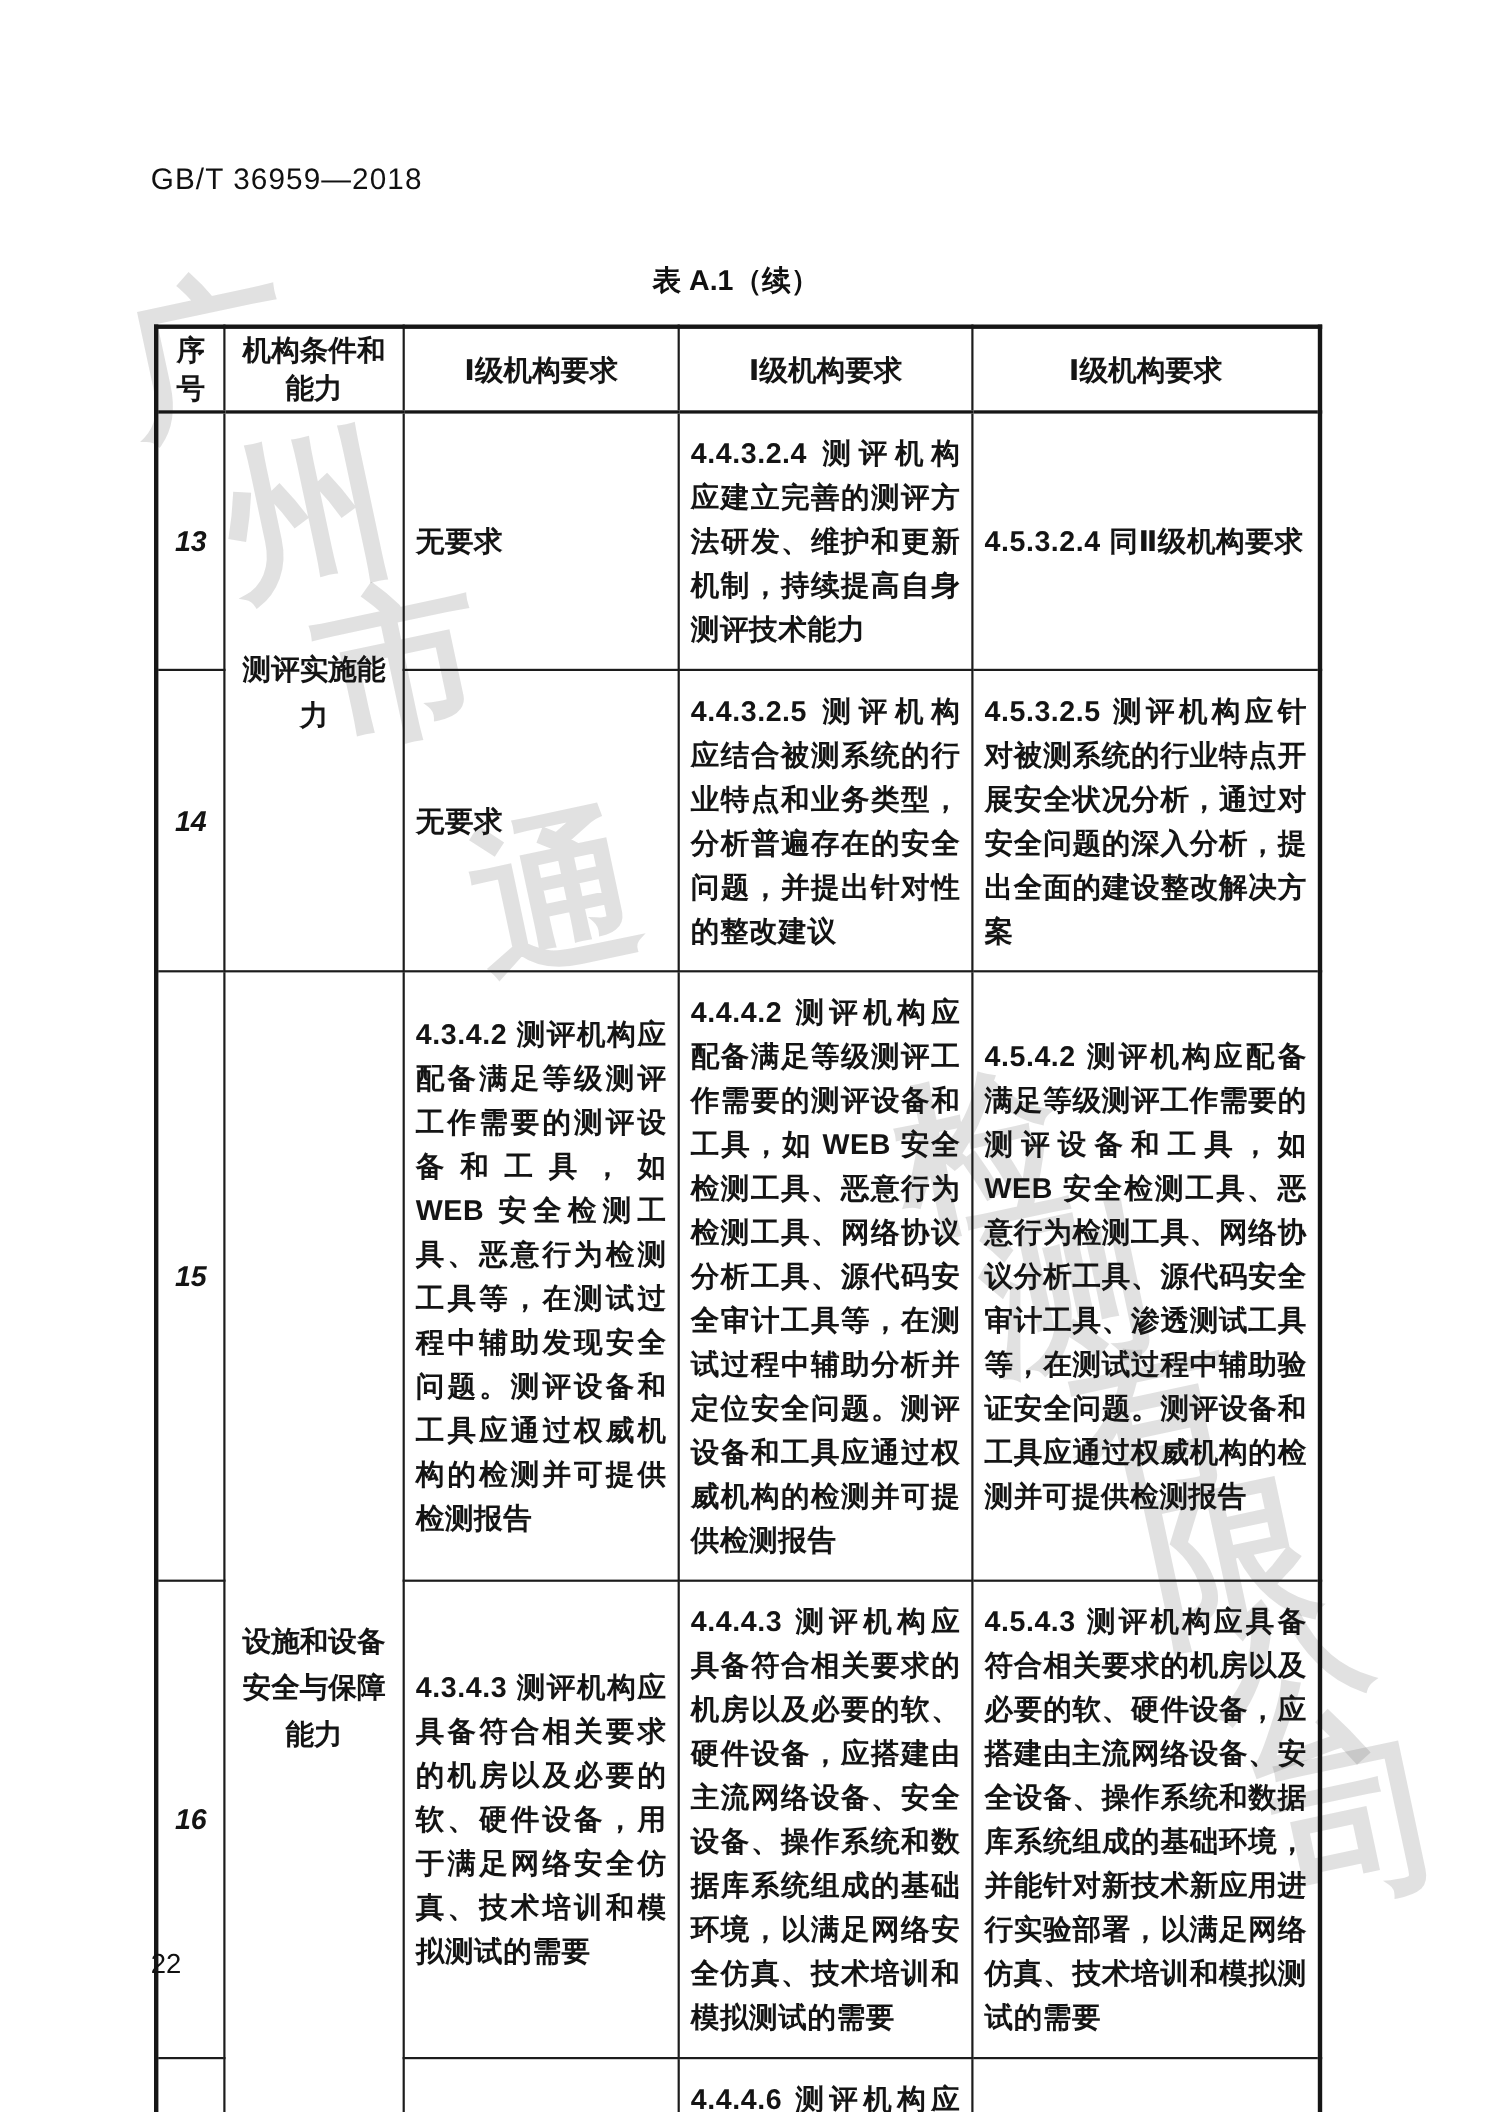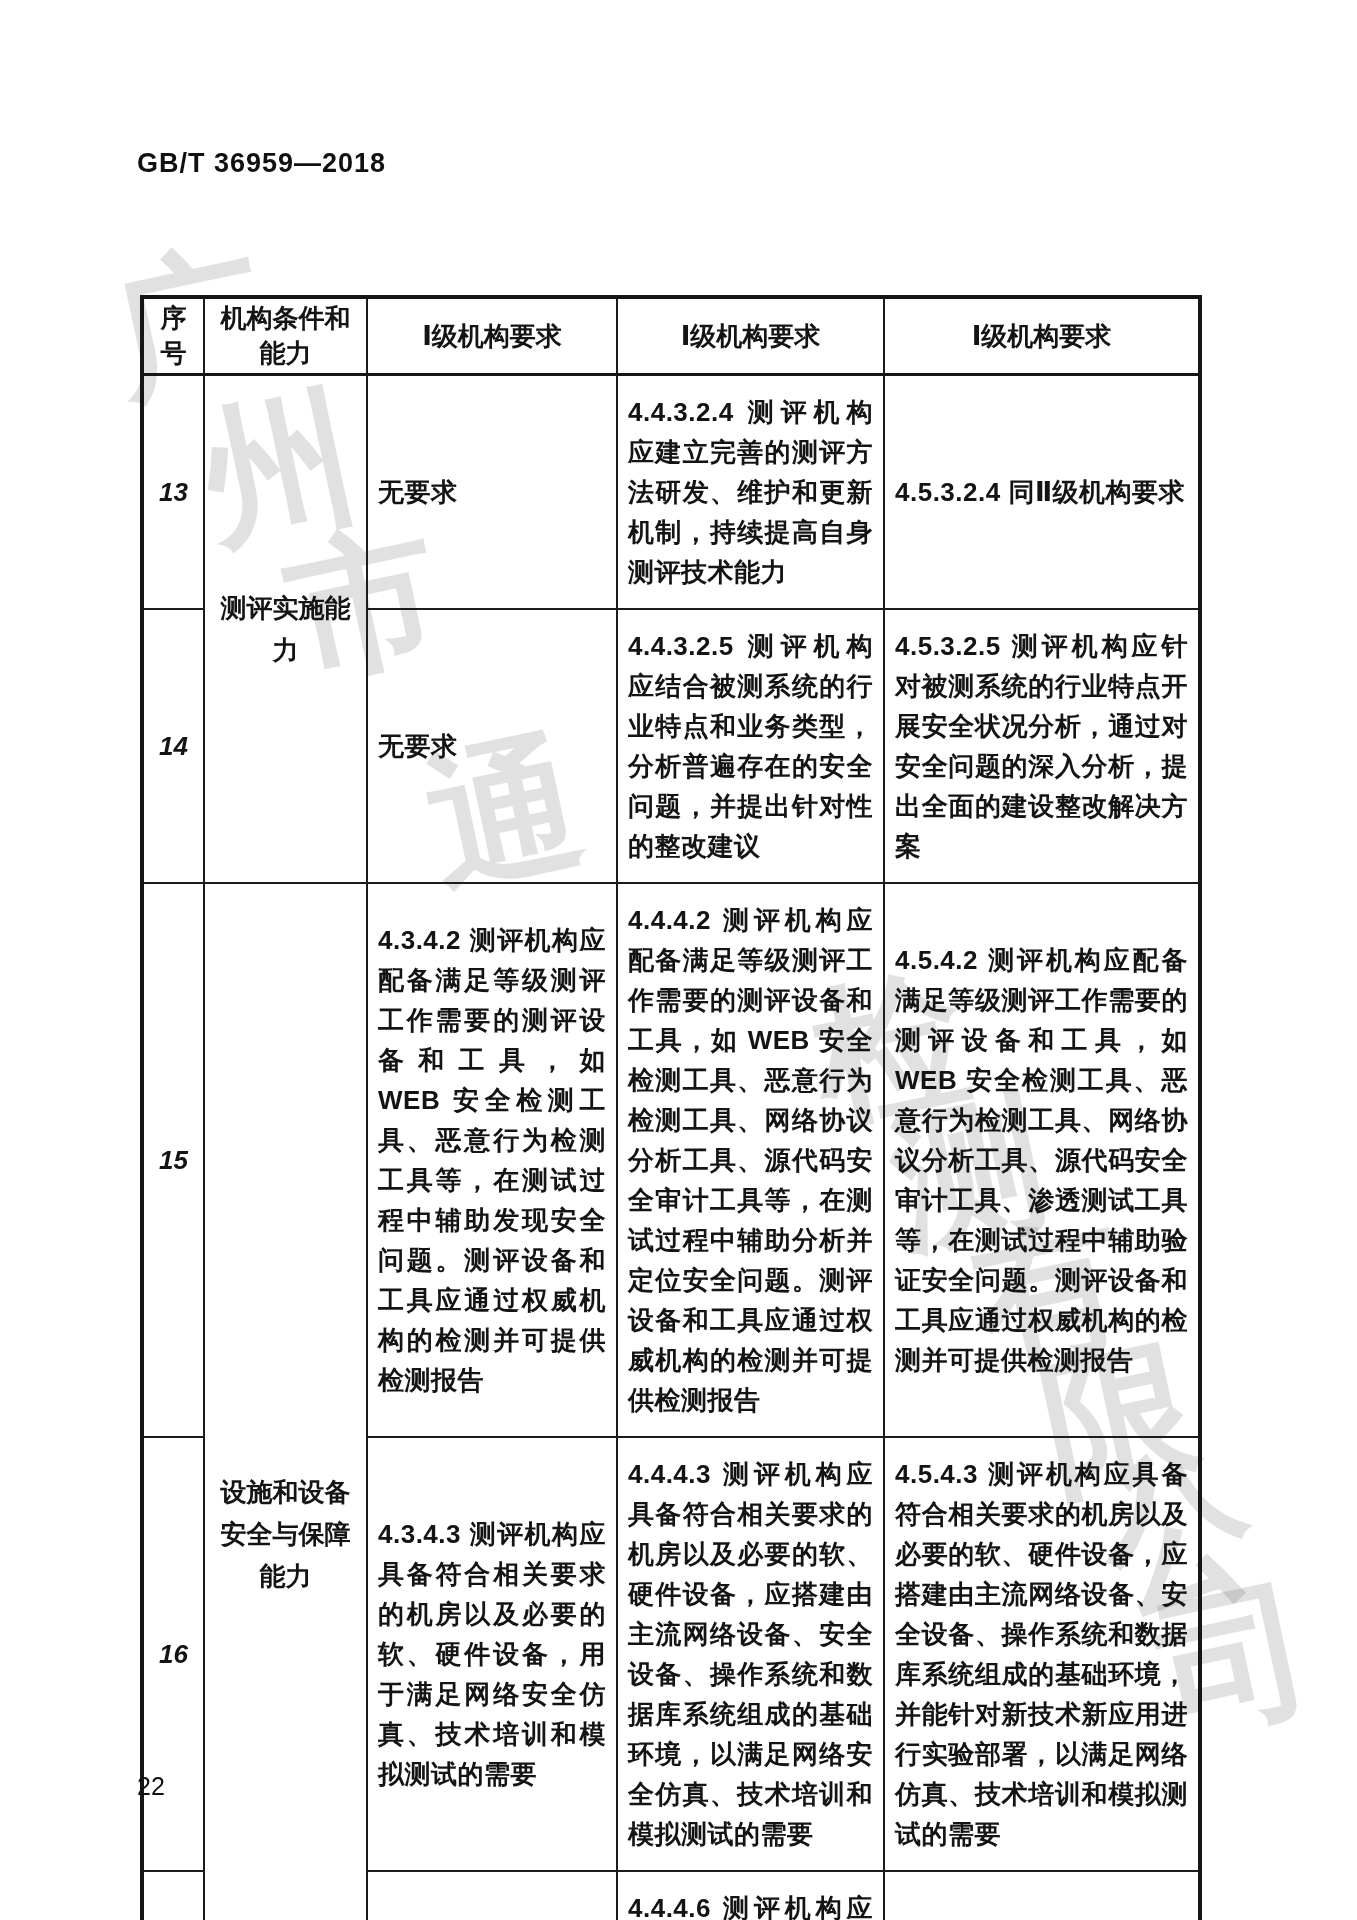--- a/index.html
+++ b/index.html
@@ -6,21 +6,21 @@
   body {
     width:1357px; height:1920px;
     background:#ffffff;
     font-family:"Liberation Serif","DejaVu Serif",serif;
     color:#111;
   }
   .page { position:relative; width:1357px; height:1920px; overflow:hidden; background:#fff; }
 
   .doc-number {
     position:absolute; left:137px; top:148px;
-    font-size:27px; font-weight:bold; letter-spacing:1px;
+    font-size:27px; font-weight:normal; letter-spacing:1px;
     font-family:"Liberation Sans","DejaVu Sans",sans-serif;
   }
   .table-title {
     position:absolute; left:140px; top:238px; width:1058px;
     text-align:center; font-size:26px; font-weight:bold;
     font-family:"Liberation Sans","DejaVu Sans",sans-serif;
   }
   .page-number {
     position:absolute; left:137px; top:1772px;
     font-size:25px; font-family:"Liberation Sans","DejaVu Sans",sans-serif;
@@ -85,20 +85,21 @@
       <span style="left: 430px; top: 715px;">通</span>
       <span style="left: 815px; top: 950px;">检</span>
       <span style="left: 895px; top: 1075px;">测</span>
       <span style="left: 975px; top: 1195px;">有</span>
       <span style="left: 1045px; top: 1320px;">限</span>
       <span style="left: 1105px; top: 1440px;">公</span>
       <span style="left: 1160px; top: 1560px;">司</span>
     </div>
 
   <div class="doc-number">GB/T 36959—2018</div>
+  <div class="table-title">表 A.1（续）</div>
 
   <table class="main">
     <colgroup>
       <col class="c-no">
         <col class="c-cat">
         <col class="c-l1">
         <col class="c-l2">
         <col class="c-l3">
     </colgroup>
     <thead>

